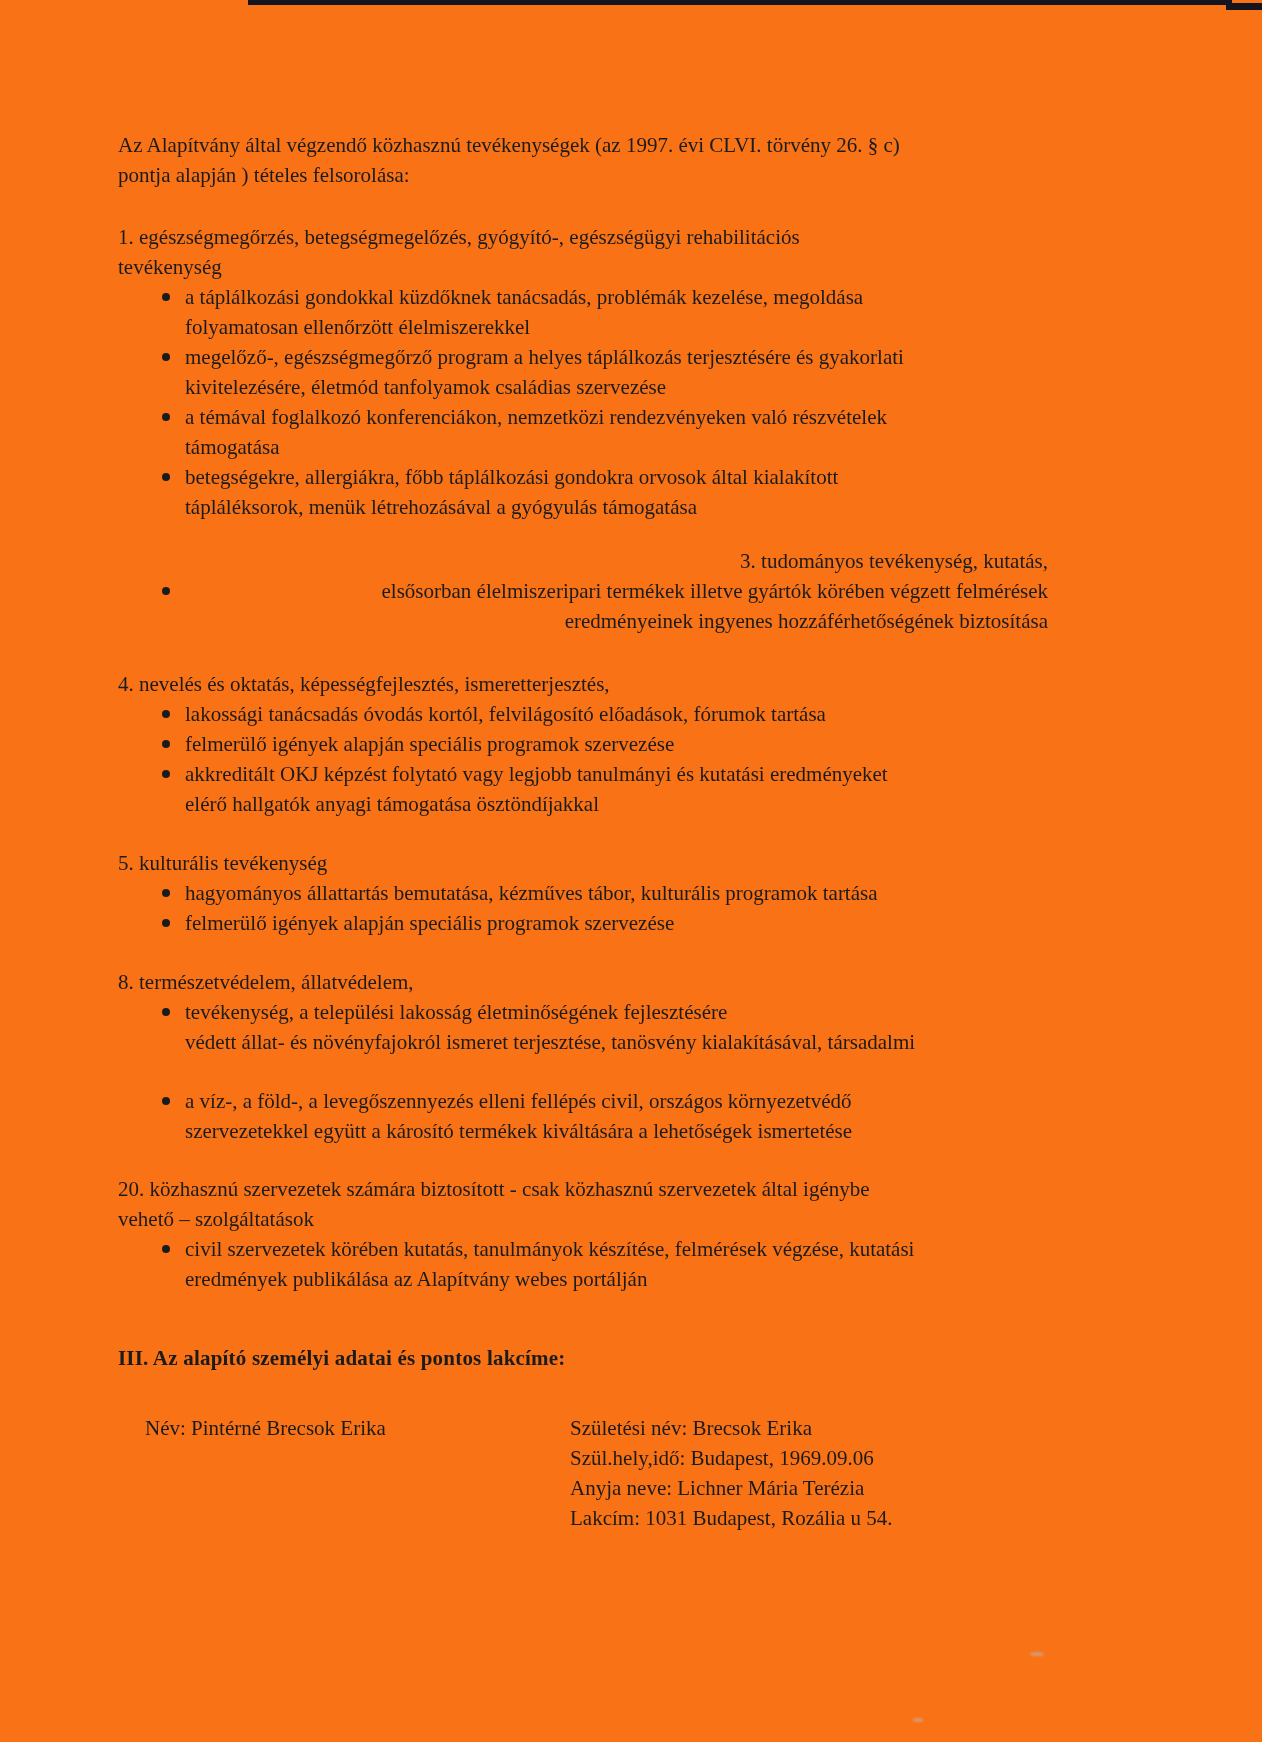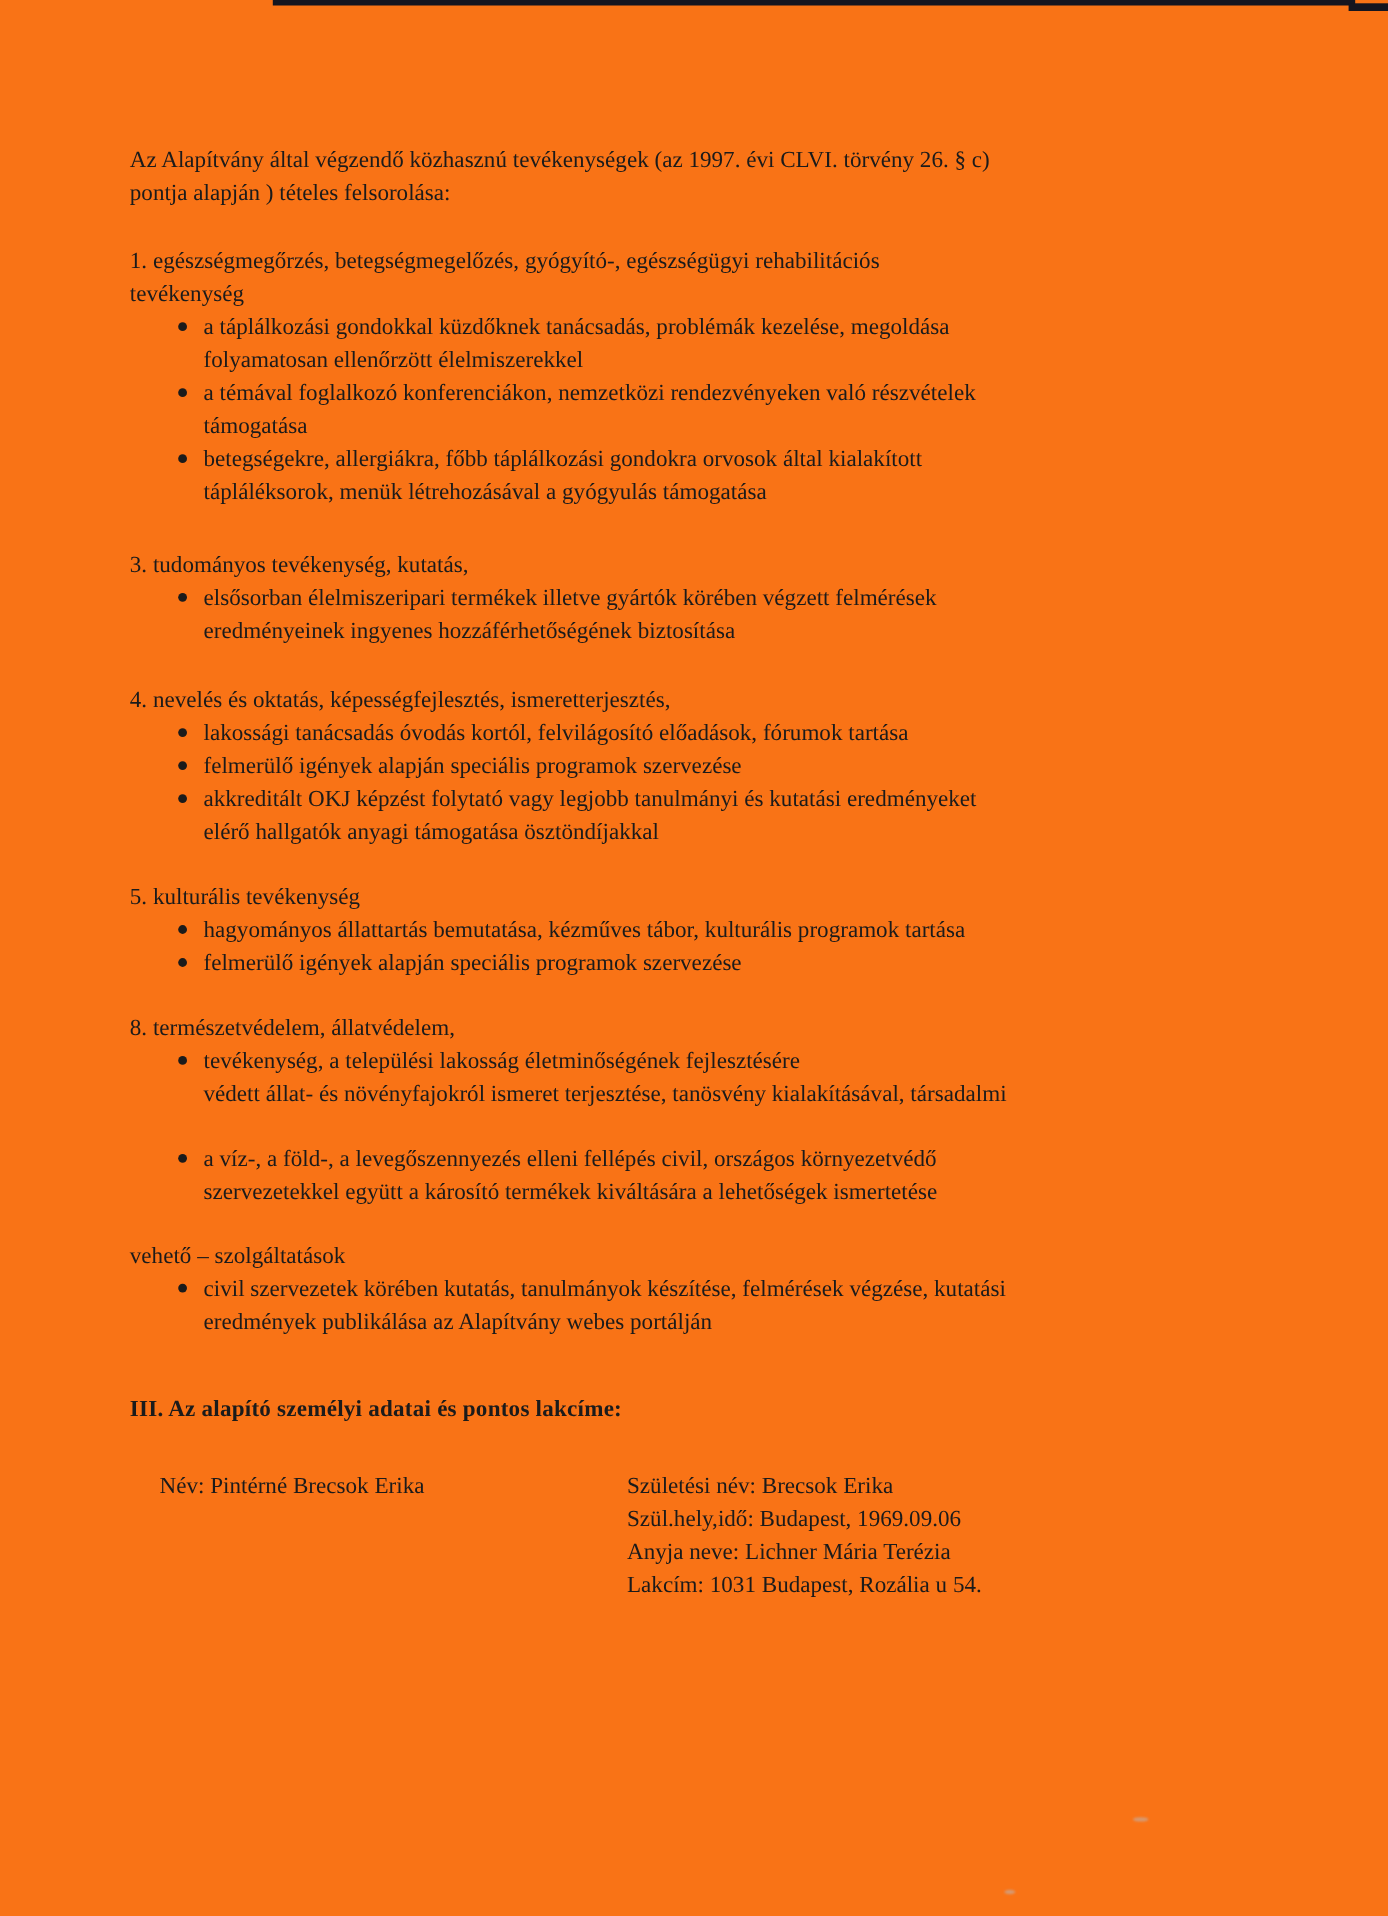--- a/index.html
+++ b/index.html
@@ -28,21 +28,21 @@
   .content {
     position: absolute;
     left: 118px;
     top: 130px;
     width: 930px;
   }
   .para, .section, .heading, ul { margin: 0; padding: 0; }
   .line { display: block; white-space: pre; }
 
   .sect-1  { margin-top: 32px; }
-  .sect-3  { margin-top: 36px; }
+  .sect-3  { margin-top: 24px; text-align: right; }
   .sect-4  { margin-top: 33px; }
   .sect-5  { margin-top: 29px; }
   .sect-8  { margin-top: 29px; }
   .sect-9  { margin-top: 29px; }
   .sect-20 { margin-top: 28px; }
 
   ul.bullets { list-style: none; padding-left: 67px; }
   ul.bullets li { position: relative; }
   ul.bullets li::before {
     content: "";
@@ -90,20 +90,24 @@
       <div class="heading">
         <span class="line">1. egészségmegőrzés, betegségmegelőzés, gyógyító-, egészségügyi rehabilitációs</span>
         <span class="line">tevékenység</span>
       </div>
       <ul class="bullets">
         <li>
           <span class="line">a táplálkozási gondokkal küzdőknek tanácsadás, problémák kezelése, megoldása</span>
           <span class="line">folyamatosan ellenőrzött élelmiszerekkel</span>
         </li>
         <li>
+          <span class="line">megelőző-, egészségmegőrző program a helyes táplálkozás terjesztésére és gyakorlati</span>
+          <span class="line">kivitelezésére, életmód tanfolyamok családias szervezése</span>
+        </li>
+        <li>
           <span class="line">a témával foglalkozó konferenciákon, nemzetközi rendezvényeken való részvételek</span>
           <span class="line">támogatása</span>
         </li>
         <li>
           <span class="line">betegségekre, allergiákra, főbb táplálkozási gondokra orvosok által kialakított</span>
           <span class="line">tápláléksorok, menük létrehozásával a gyógyulás támogatása</span>
         </li>
       </ul>
     </div>
 
@@ -167,20 +171,21 @@
       <ul class="bullets">
         <li>
           <span class="line">a víz-, a föld-, a levegőszennyezés elleni fellépés civil, országos környezetvédő</span>
           <span class="line">szervezetekkel együtt a károsító termékek kiváltására a lehetőségek ismertetése</span>
         </li>
       </ul>
     </div>
 
     <div class="section sect-20">
       <div class="heading">
+        <span class="line">20. közhasznú szervezetek számára biztosított - csak közhasznú szervezetek által igénybe</span>
         <span class="line">vehető – szolgáltatások</span>
       </div>
       <ul class="bullets">
         <li>
           <span class="line">civil szervezetek körében kutatás, tanulmányok készítése, felmérések végzése, kutatási</span>
           <span class="line">eredmények publikálása az Alapítvány webes portálján</span>
         </li>
       </ul>
     </div>
 

